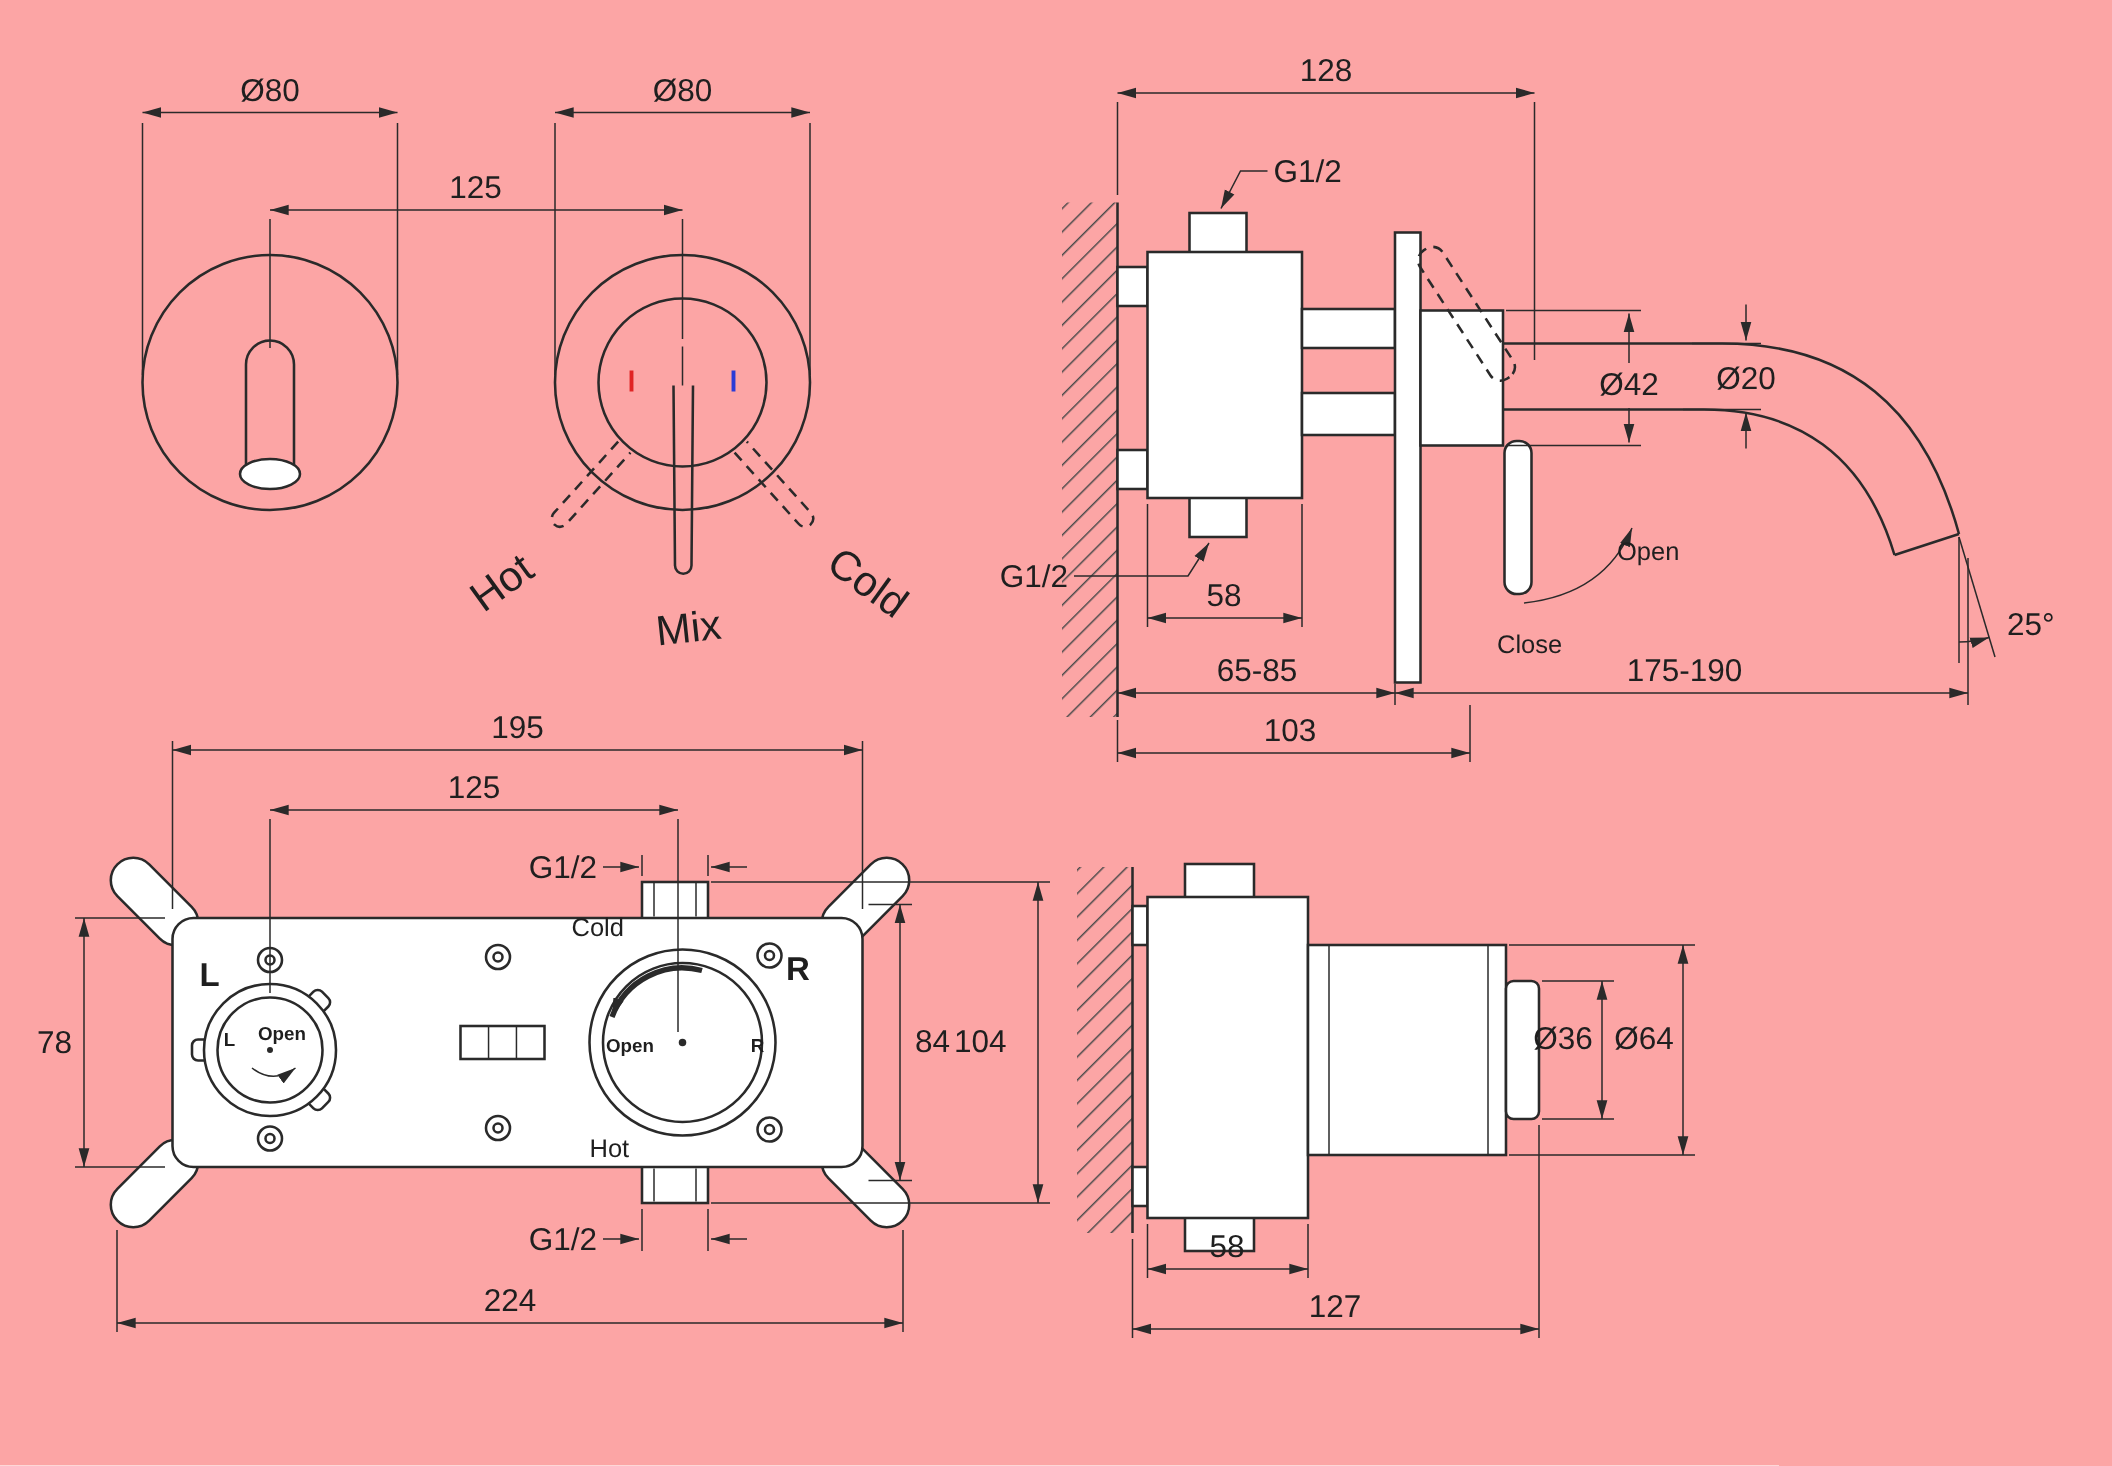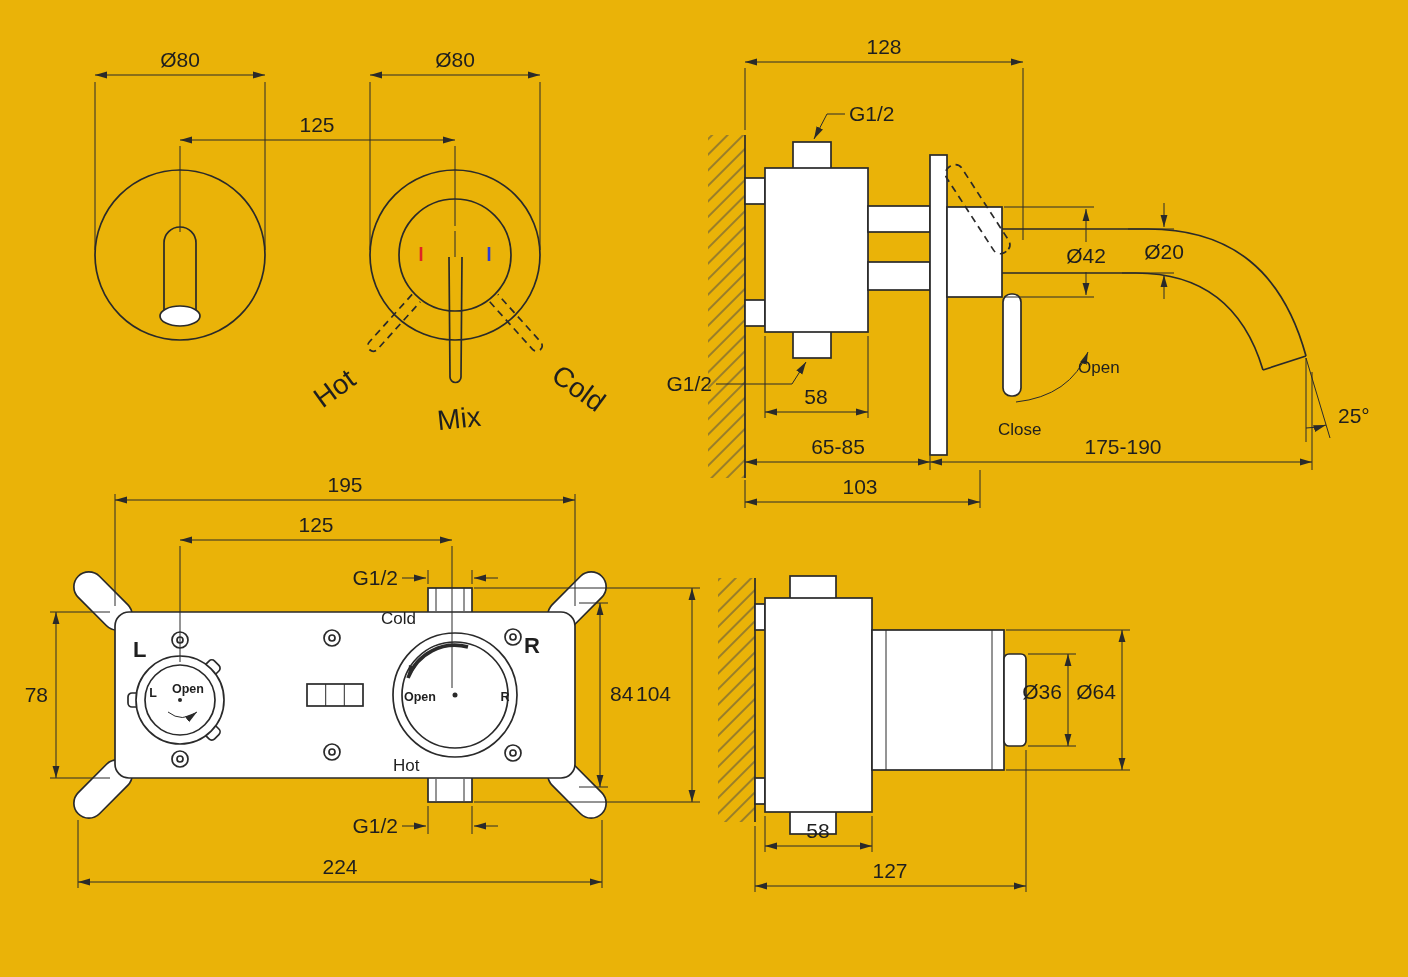--- a/index.html
+++ b/index.html
@@ -1,16 +1,16 @@
 <!DOCTYPE html>
 <html><head>
 <meta charset="utf-8">
 <style>
   html,body{margin:0;padding:0;background:#ffffff;}
-  .stage{width:1408px;height:977px;background:#eab308;position:relative;overflow:hidden;}
+  .stage{width:1408px;height:977px;background:#fca5a5;position:relative;overflow:hidden;}
   svg{display:block;}
   svg text{font-family:"Liberation Sans",sans-serif;fill:#1f1f1f;}
   .dimtxt{font-size:21px;}
   .figtxt{font-size:28px;}
   .lbl17{font-size:17px;}
   .lblb{font-size:22px;font-weight:bold;}
   .lblsm{font-size:12.5px;font-weight:bold;}
   .obj{fill:none;stroke:#2a2a2a;stroke-width:1.7;}
   .objf{fill:#ffffff;stroke:#2a2a2a;stroke-width:1.7;}
   .thin{fill:none;stroke:#2a2a2a;stroke-width:1;}

